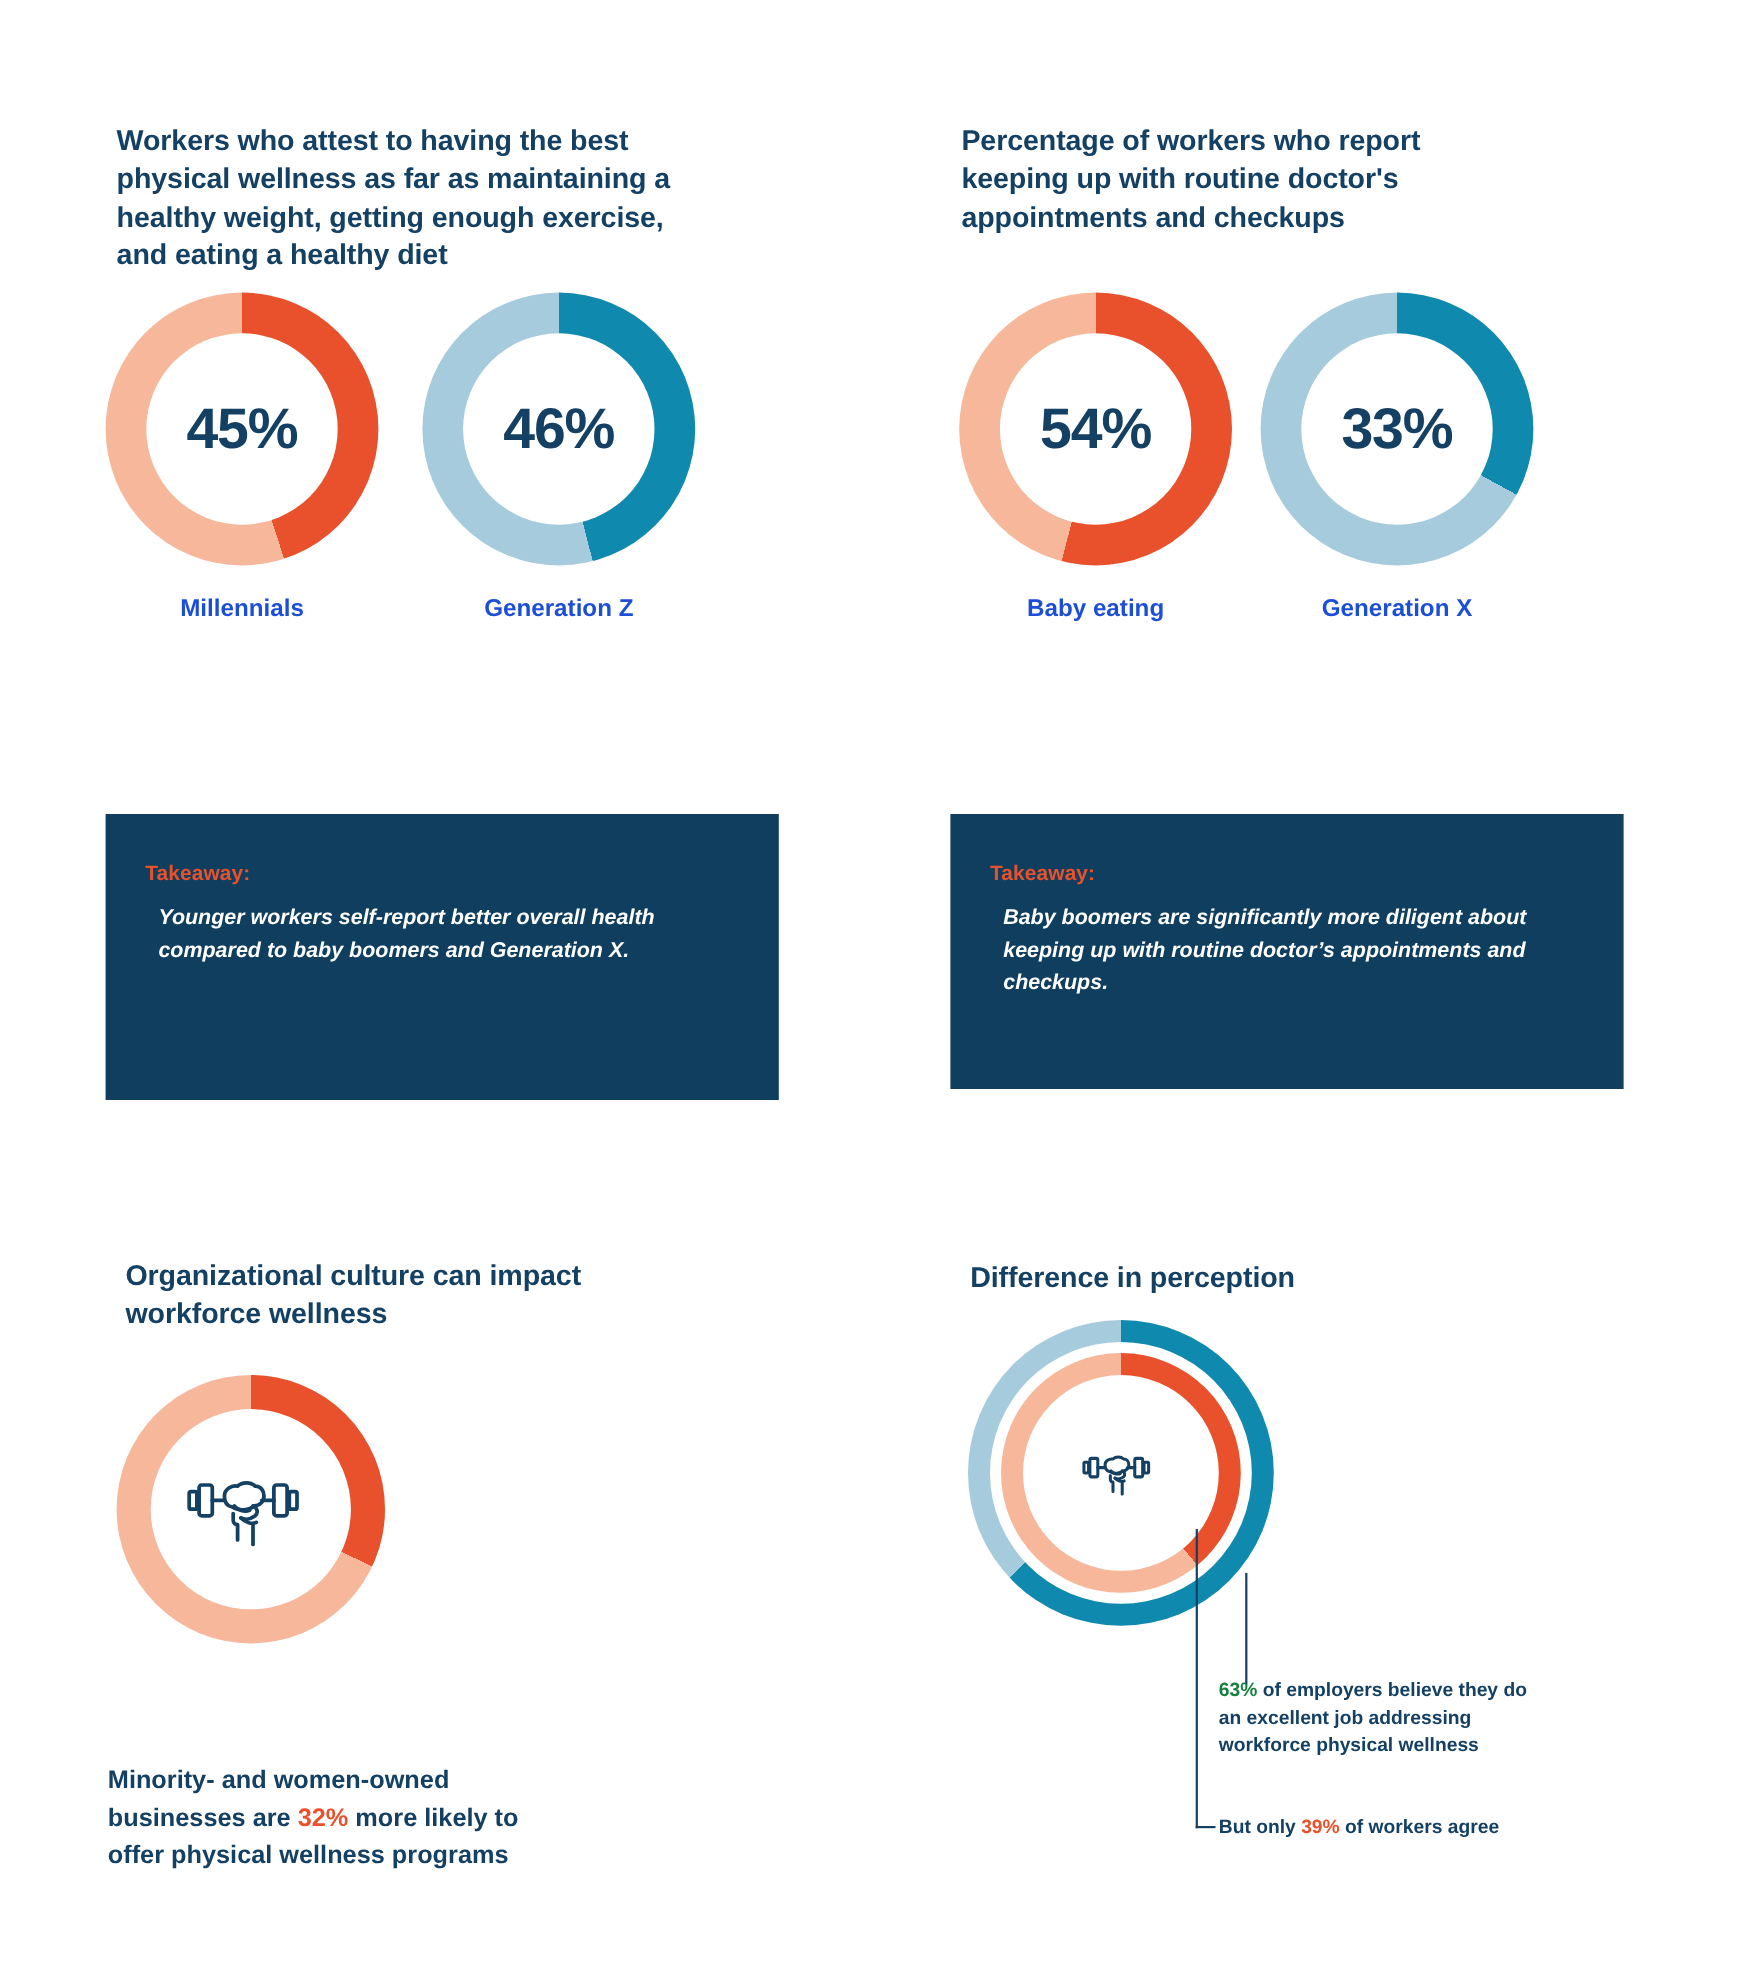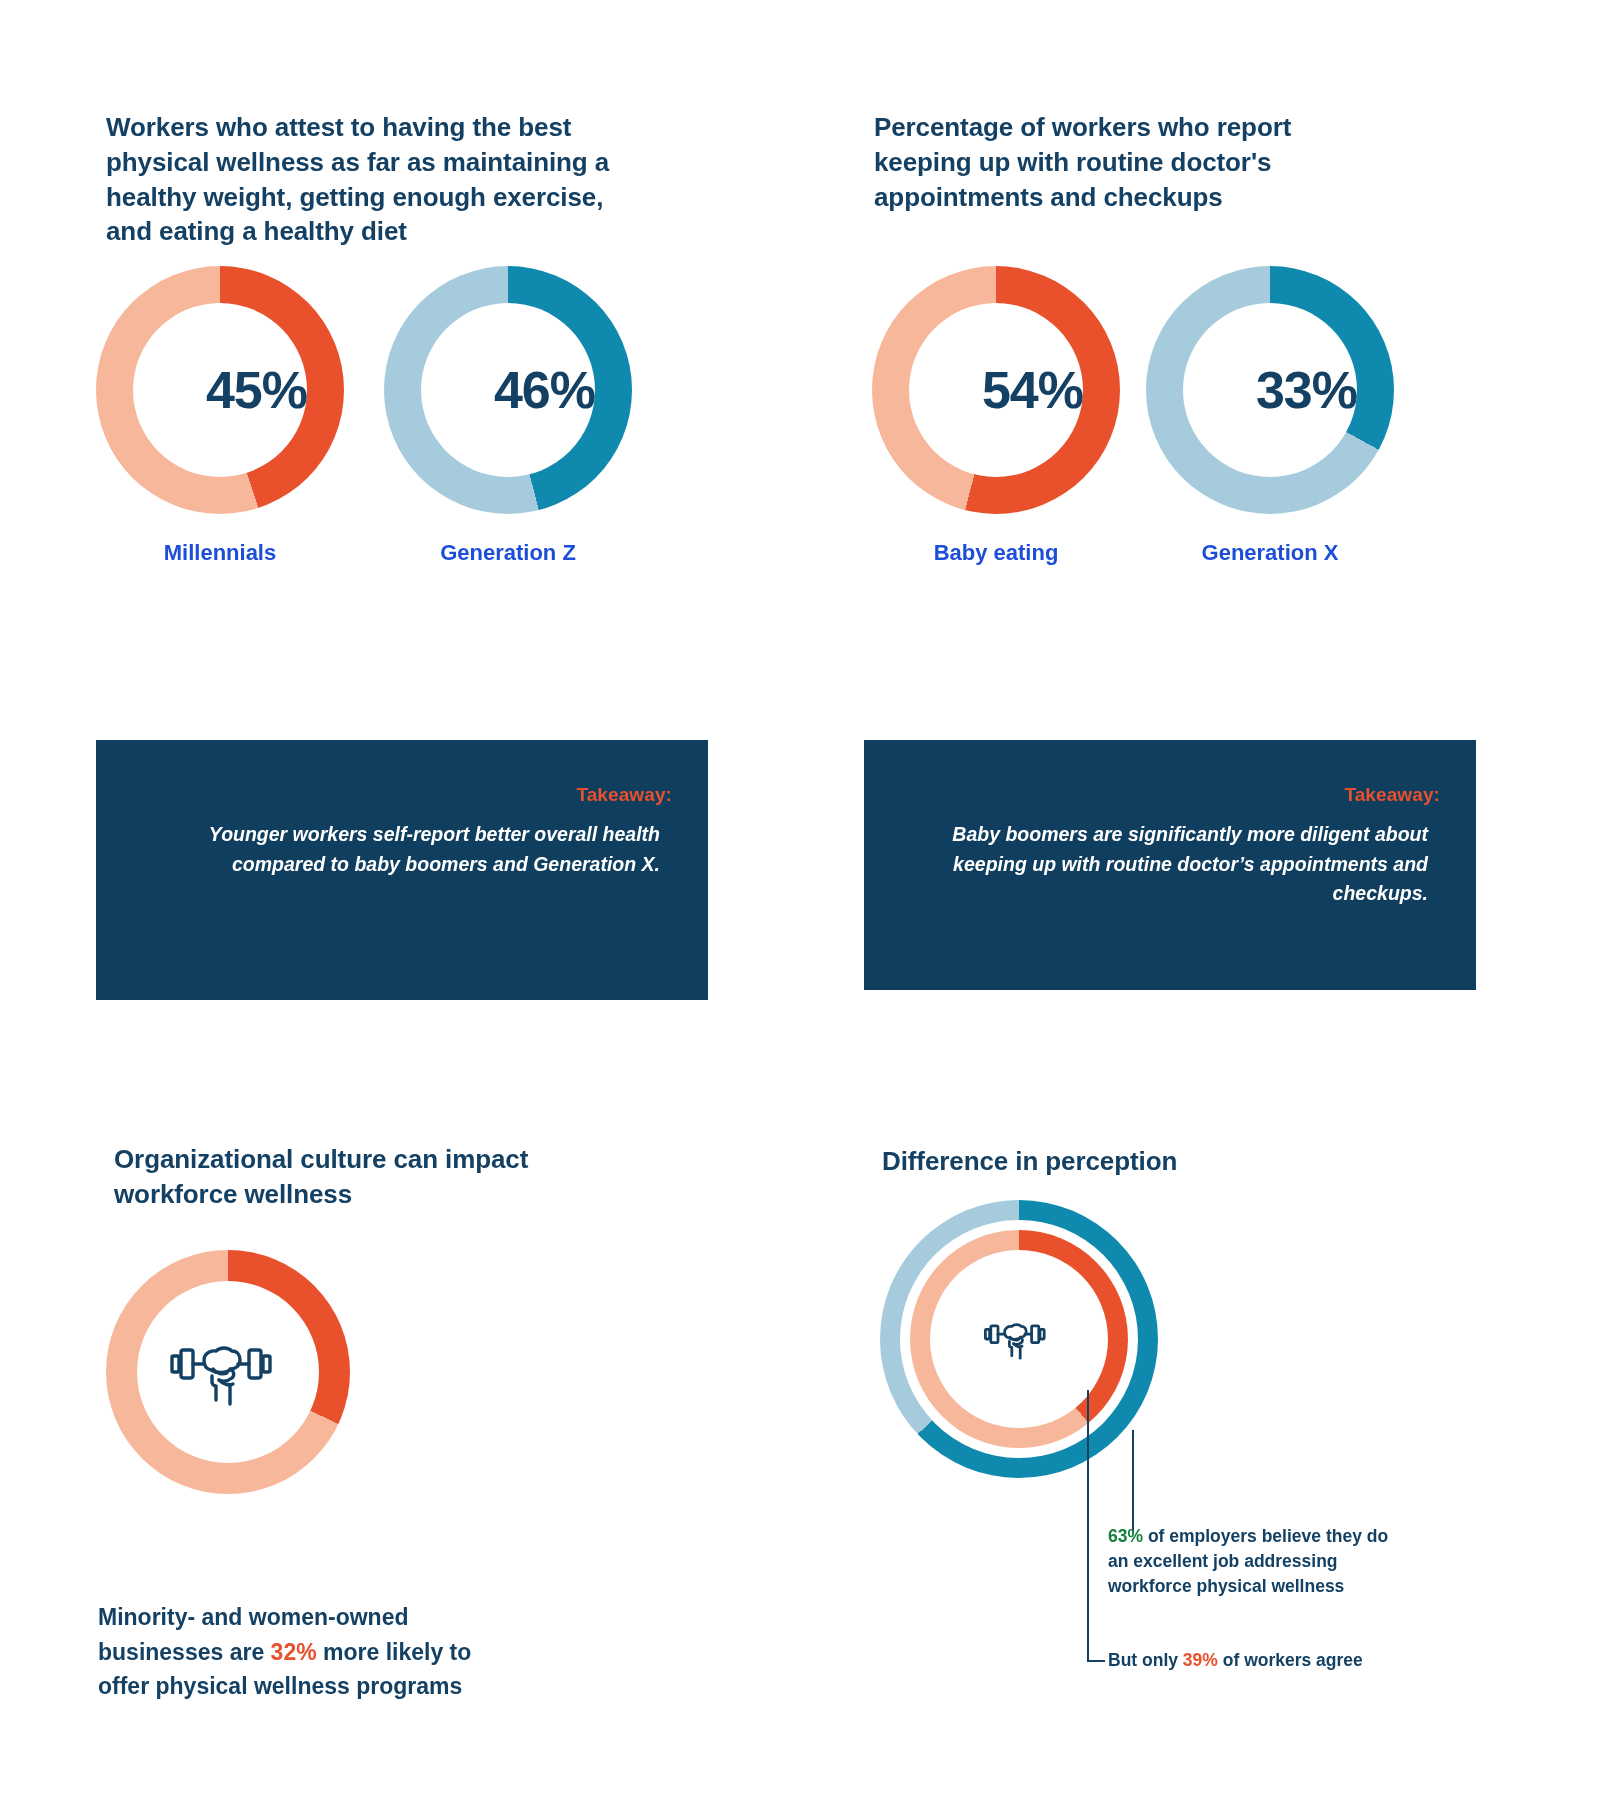--- a/index.html
+++ b/index.html
@@ -53,42 +53,41 @@
     position: absolute;
     left: 50%;
     top: 50%;
     transform: translate(-50%, -50%);
     width: 174px;
     height: 174px;
     border-radius: 50%;
     background: #ffffff;
     display: flex;
     align-items: center;
-    justify-content: flex-end;
+    justify-content: center;
   }
   .donut .value {
     font-size: 52px;
     font-weight: bold;
     color: #134063;
     letter-spacing: -1px;
     line-height: 1;
   }
   .donut-label {
     margin-top: 26px;
     font-size: 22px;
     font-weight: bold;
     color: #1d4ed8;
   }
 
   
   .takeaway {
     background: #0F3E5E;
     padding: 44px 36px 40px 36px;
     box-sizing: border-box;
-    text-align: right;
   }
   .takeaway .tk-label {
     color: #E8512B;
     font-size: 19px;
     font-weight: bold;
     margin: 0 0 14px 0;
     letter-spacing: 0.1px;
   }
   .takeaway .tk-body {
     color: #ffffff;

